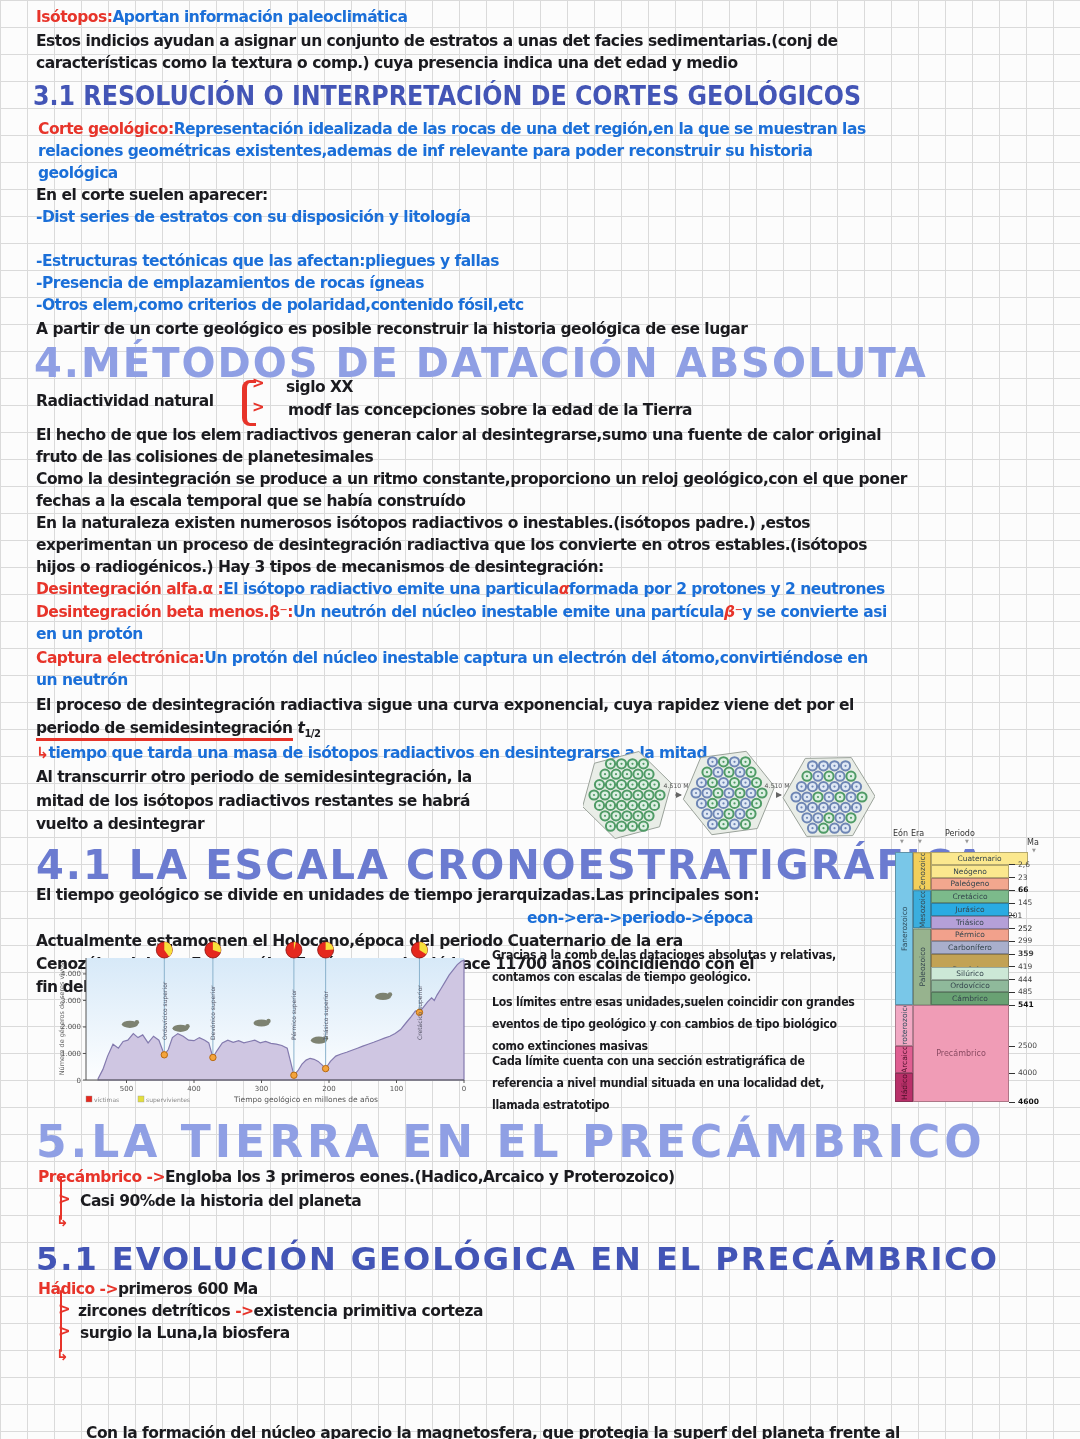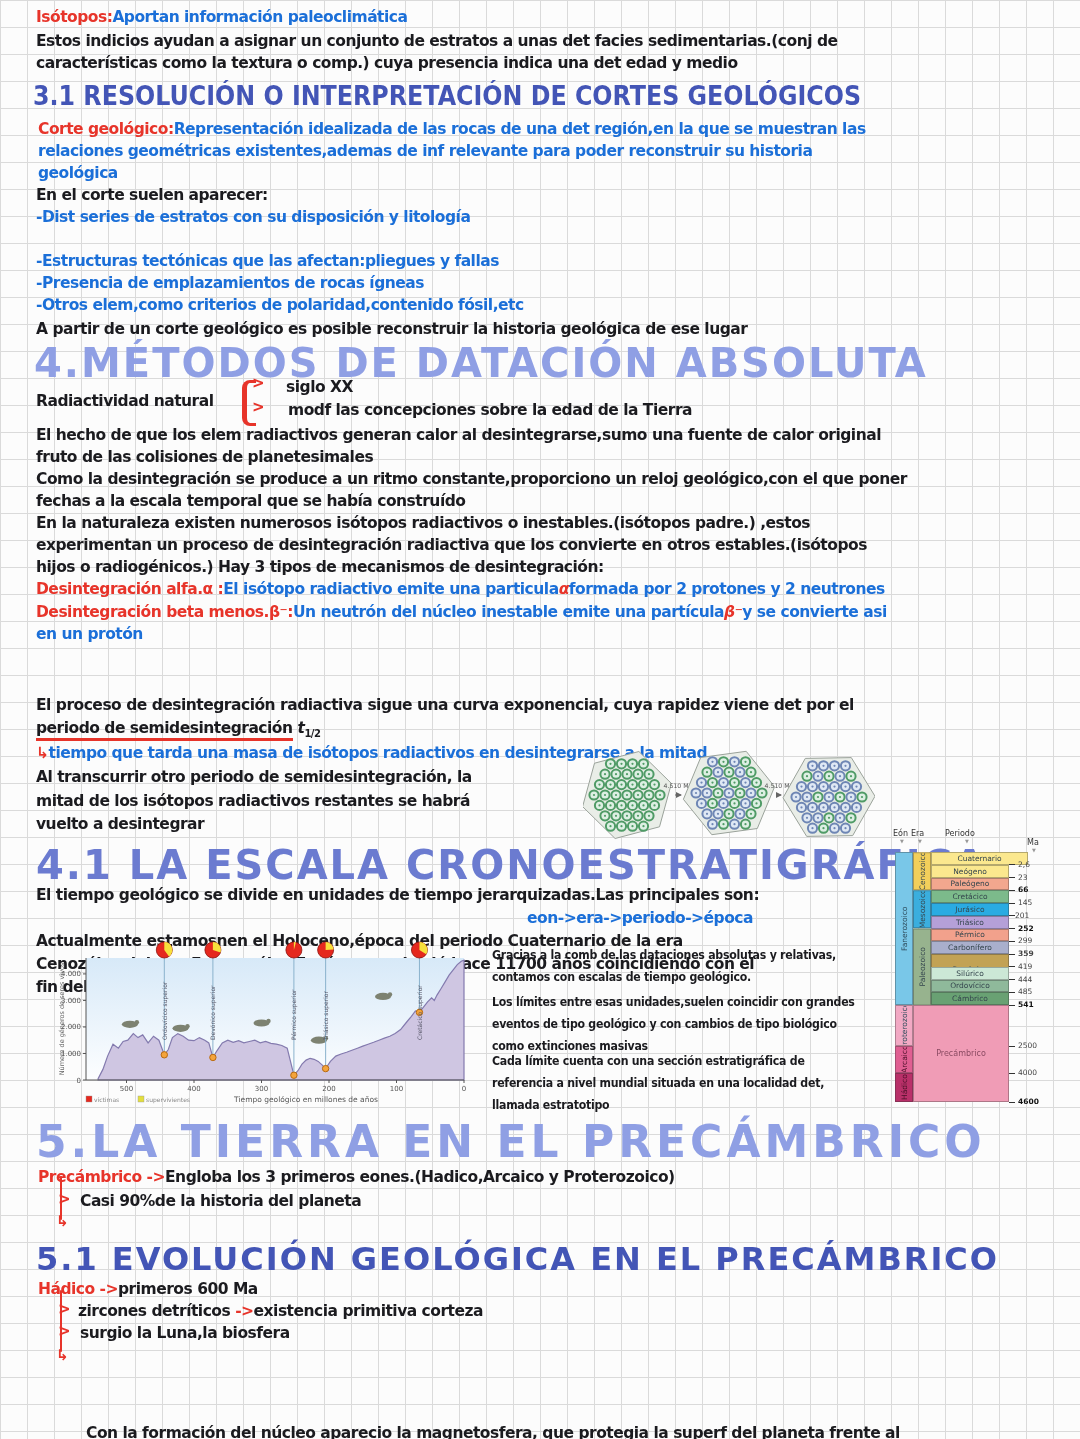--- a/index.html
+++ b/index.html
@@ -63,20 +63,22 @@
 fruto de las colisiones de planetesimales</div>
   <div class="t" style="top:468px;left:36px">Como la desintegración se produce a un ritmo constante,proporciono un reloj geológico,con el que poner
 fechas a la escala temporal que se había construído</div>
   <div class="t" style="top:512px;left:36px">En la naturaleza existen numerosos isótopos radiactivos o inestables.(isótopos padre.) ,estos
 experimentan un proceso de desintegración radiactiva que los convierte en otros estables.(isótopos
 hijos o radiogénicos.) Hay 3 tipos de mecanismos de desintegración:</div>
 
   <div class="t" style="top:578px;left:36px"><span class="red">Desintegración alfa.α :</span><span class="blue">El isótopo radiactivo emite una particula</span><span class="red" style="font-style:italic">α</span><span class="blue">formada por 2 protones y 2 neutrones</span></div>
   <div class="t" style="top:601px;left:36px"><span class="red">Desintegración beta menos.β⁻:</span><span class="blue">Un neutrón del núcleo inestable emite una partícula</span><span class="red" style="font-style:italic">β⁻</span><span class="blue">y se convierte asi
 en un protón</span></div>
+  <div class="t" style="top:647px;left:36px"><span class="red">Captura electrónica:</span><span class="blue">Un protón del núcleo inestable captura un electrón del átomo,convirtiéndose en
+un neutrón</span></div>
 
   <div class="t" style="top:694px;left:36px;line-height:23px"><span>El proceso de desintegración radiactiva sigue una curva exponencial, cuya rapidez viene det por el
 </span><span class="u-red">periodo de semidesintegración</span><span> </span><span style="font-style:italic">t</span><sub>1/2</sub></div>
   <div class="t" style="top:742px;left:36px"><span class="red">↳</span><span class="blue">tiempo que tarda una masa de isótopos radiactivos en desintegrarse a la mitad</span></div>
   <div class="t" style="top:766px;left:36px;line-height:23.5px">Al transcurrir otro periodo de semidesintegración, la
 mitad de los isótopos radiactivos restantes se habrá
 vuelto a desintegrar</div>
 
   <svg id="hexsvg" style="position:absolute;left:583px;top:733px" width="292" height="128" viewBox="0 0 292 128">
       <defs>
@@ -439,24 +441,24 @@
       <div class="tick" style="left: 116px; top: 49px;"></div>
       <div class="ma" style="left: 125px; top: 44.5px; font-weight: 400; color: rgb(68, 68, 68);">23</div>
       <div class="cell" style="left: 38px; top: 49.5px; width: 78px; height: 12.75px; background: rgb(242, 167, 142);">Paleógeno</div>
       <div class="tick" style="left: 116px; top: 61.75px;"></div>
       <div class="ma" style="left: 125px; top: 57.25px; font-weight: 700; color: rgb(17, 17, 17);">66</div>
       <div class="cell" style="left: 38px; top: 62.25px; width: 78px; height: 12.75px; background: rgb(124, 186, 139);">Cretácico</div>
       <div class="tick" style="left: 116px; top: 74.5px;"></div>
       <div class="ma" style="left: 125px; top: 70px; font-weight: 400; color: rgb(68, 68, 68);">145</div>
       <div class="cell" style="left: 38px; top: 75px; width: 78px; height: 12.75px; background: rgb(42, 171, 226);">Jurásico</div>
       <div class="tick" style="left: 116px; top: 87.25px;"></div>
-      <div class="ma" style="left: 122px; top: 82.75px; font-weight: 400; color: rgb(68, 68, 68);">201</div>
+      <div class="ma" style="left: 115px; top: 82.75px; font-weight: 400; color: rgb(68, 68, 68);">201</div>
       <div class="cell" style="left: 38px; top: 87.75px; width: 78px; height: 12.75px; background: rgb(181, 160, 216);">Triásico</div>
       <div class="tick" style="left: 116px; top: 100px;"></div>
-      <div class="ma" style="left: 125px; top: 95.5px; font-weight: 700; color: rgb(17, 17, 17);">252</div>
+      <div class="ma" style="left: 125px; top: 95.5px; font-weight: 400; color: rgb(17, 17, 17);">252</div>
       <div class="cell" style="left: 38px; top: 100.5px; width: 78px; height: 12.75px; background: rgb(242, 161, 140);">Pérmico</div>
       <div class="tick" style="left: 116px; top: 112.75px;"></div>
       <div class="ma" style="left: 125px; top: 108.25px; font-weight: 400; color: rgb(68, 68, 68);">299</div>
       <div class="cell" style="left: 38px; top: 113.25px; width: 78px; height: 12.75px; background: rgb(169, 175, 204);">Carbonífero</div>
       <div class="tick" style="left: 116px; top: 125.5px;"></div>
       <div class="ma" style="left: 125px; top: 121px; font-weight: 700; color: rgb(68, 68, 68);">359</div>
       <div class="cell" style="left: 38px; top: 126px; width: 78px; height: 30px; background: rgb(194, 162, 84);">Devónico</div>
       <div class="tick" style="left: 116px; top: 138.25px;"></div>
       <div class="ma" style="left: 125px; top: 133.75px; font-weight: 400; color: rgb(68, 68, 68);">419</div>
       <div class="cell" style="left: 38px; top: 138.75px; width: 78px; height: 12.75px; background: rgb(204, 232, 214);">Silúrico</div>

